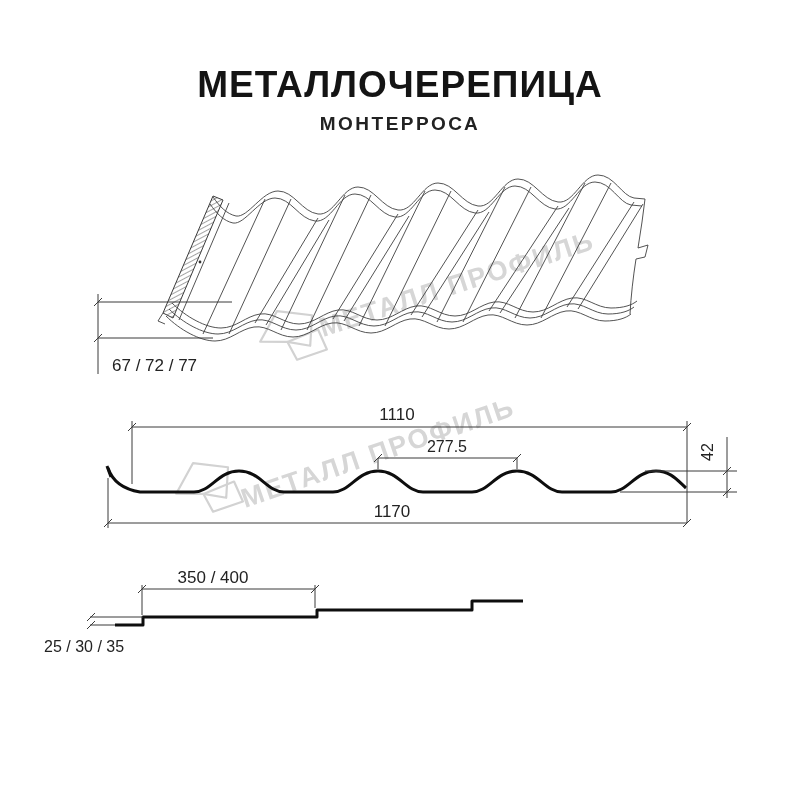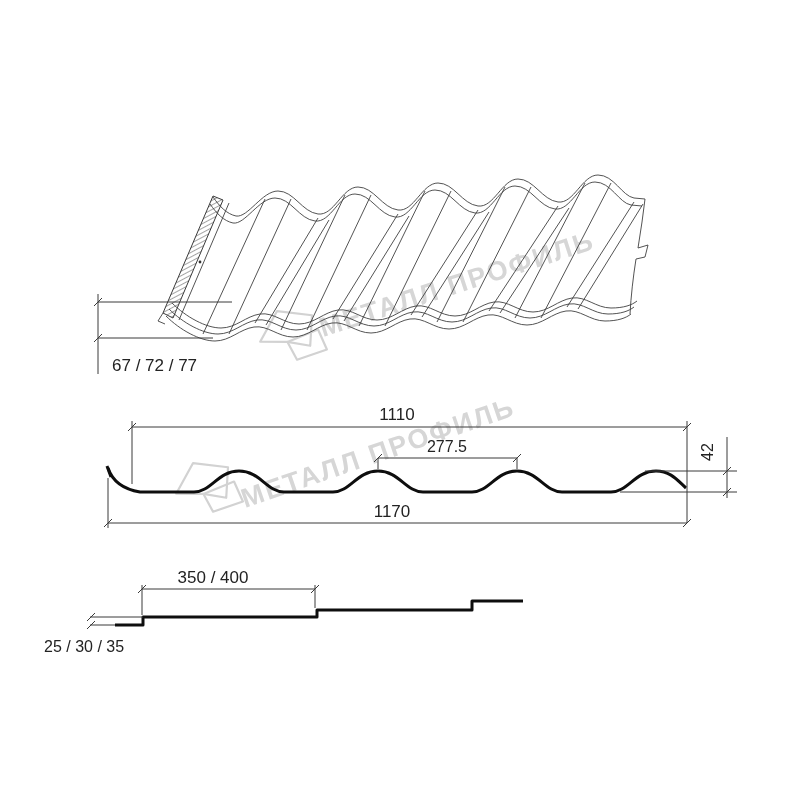--- a/index.html
+++ b/index.html
@@ -17,20 +17,22 @@
   .dimtxt-s{font-family:"Liberation Sans",sans-serif;font-size:16px;fill:#232323;}
   .wm{font-family:"Liberation Sans",sans-serif;font-size:27px;font-weight:bold;
       letter-spacing:2px;fill:#d6d6d6;}
   .wmlogo{stroke:#d2d2d2;stroke-width:2.2;fill:none;stroke-linejoin:round;}
 </style>
 </head>
 <body>
 
 <div class="canvas">
 
+  <div class="title">МЕТАЛЛОЧЕРЕПИЦА</div>
+  <div class="subtitle">МОНТЕРРОСА</div>
 
   <svg width="800" height="800" viewBox="0 0 800 800">
     <defs>
       <pattern id="hatch" width="4" height="4" patternUnits="userSpaceOnUse" patternTransform="rotate(62)">
         <line x1="0" y1="0" x2="0" y2="4" stroke="#4a4a4a" stroke-width="1"></line>
       </pattern>
       <g id="mpLogo">
         <polygon points="0,30 21,2 55,11 49,41 27,34"></polygon>
         <polygon points="27,34 59,26 65,47 34,53"></polygon>
       </g>

